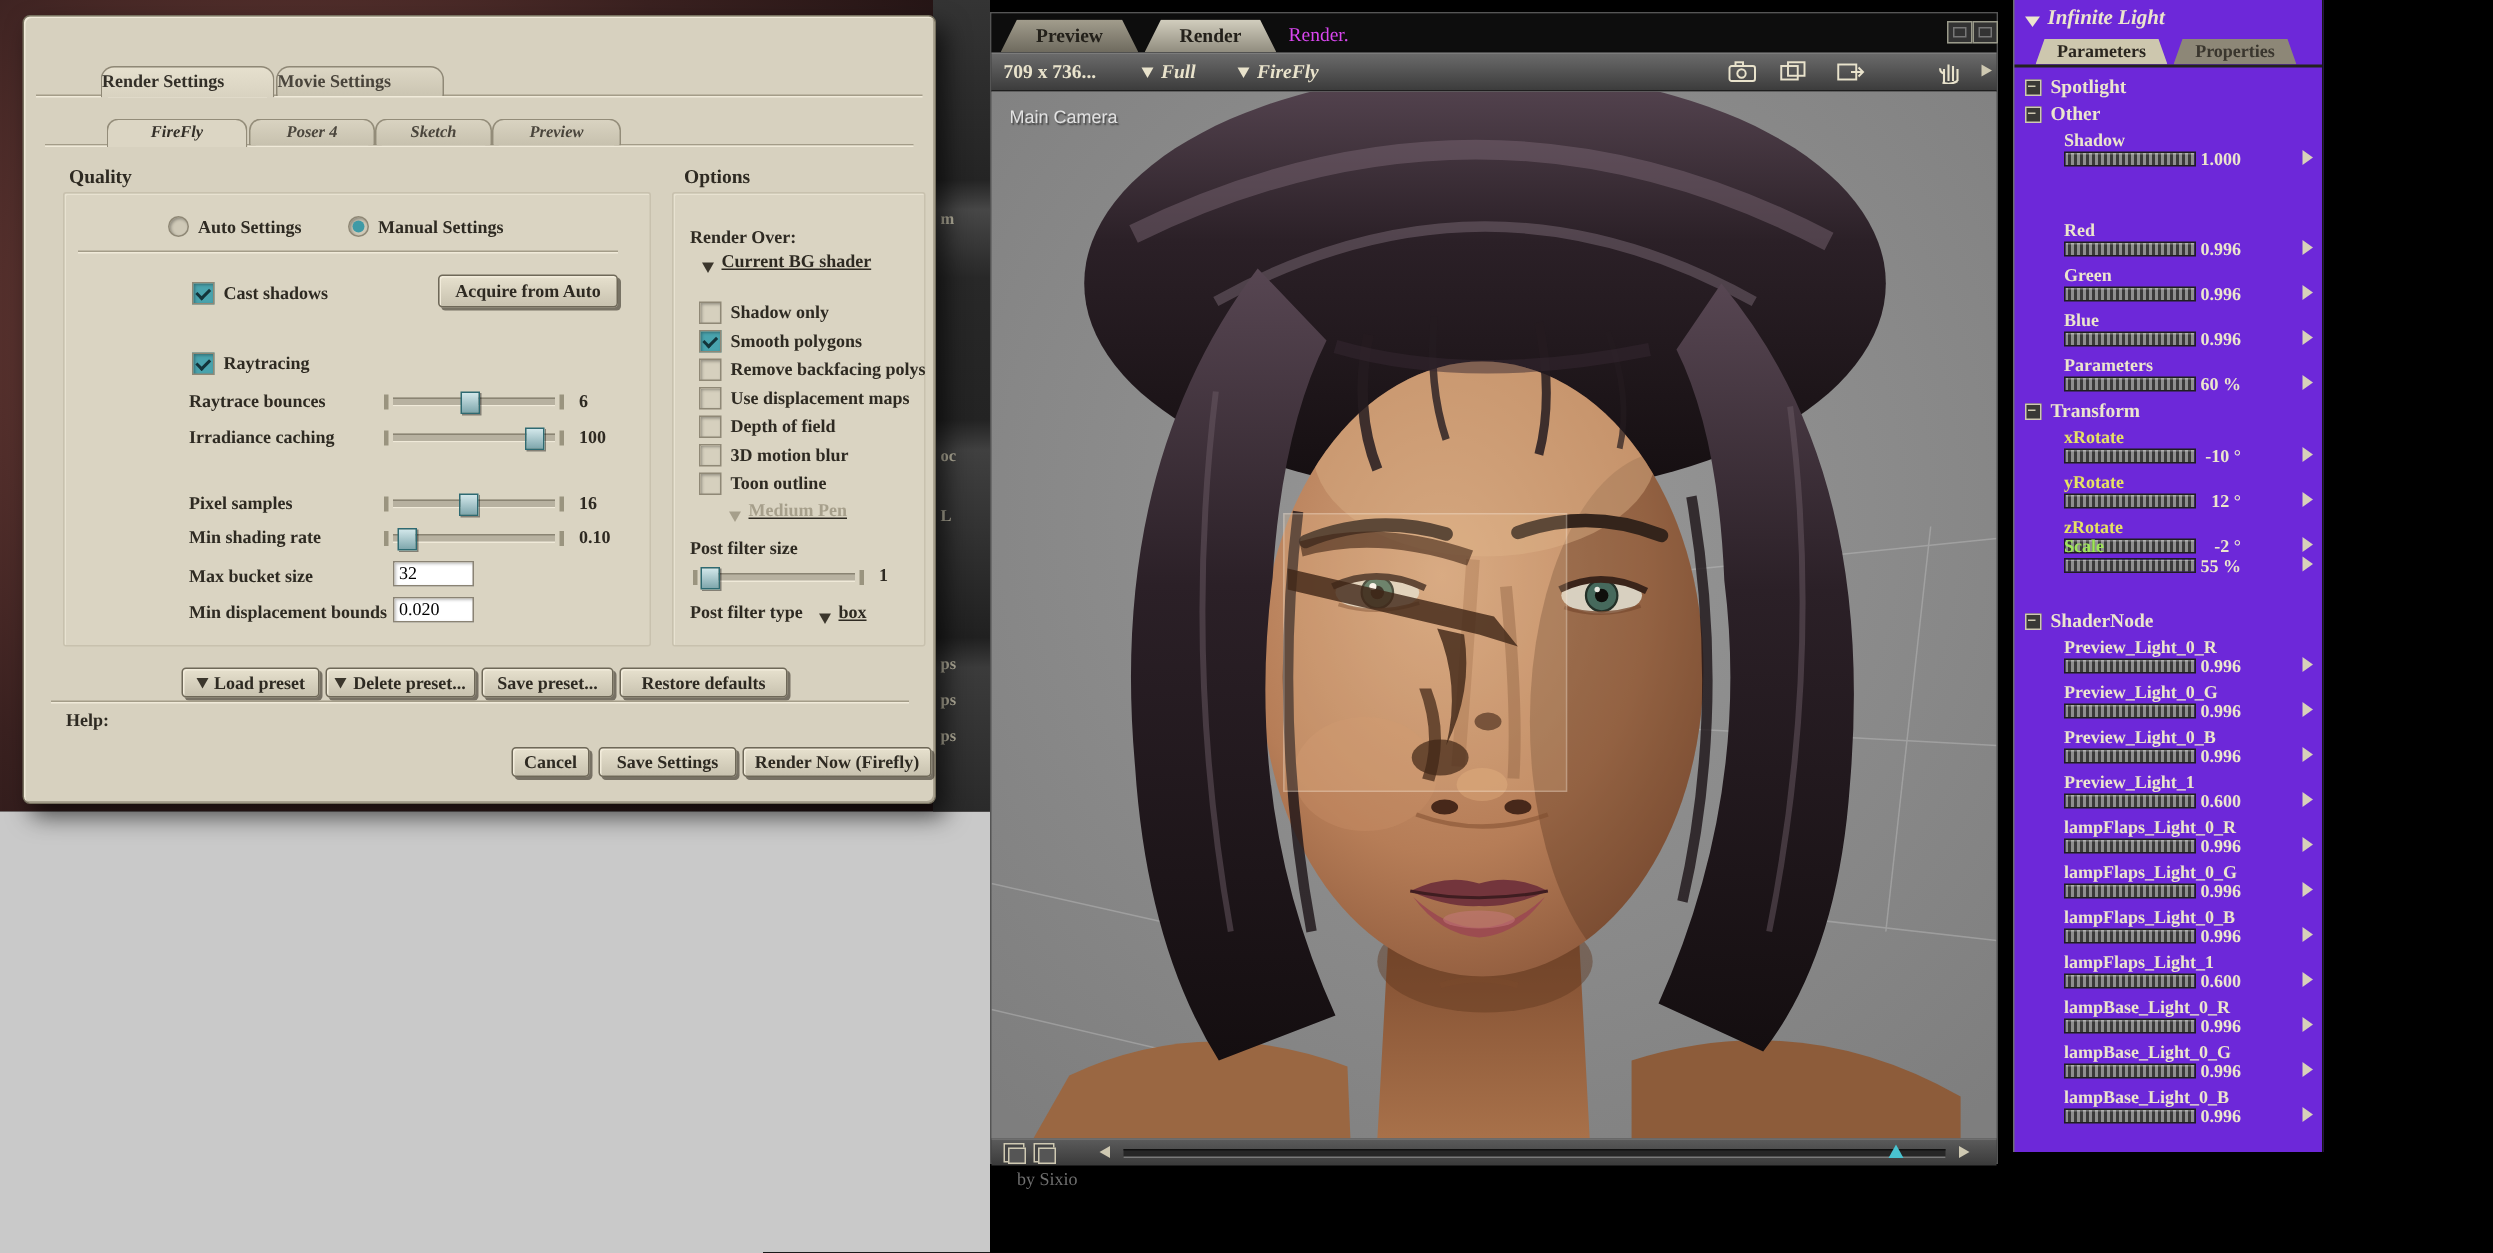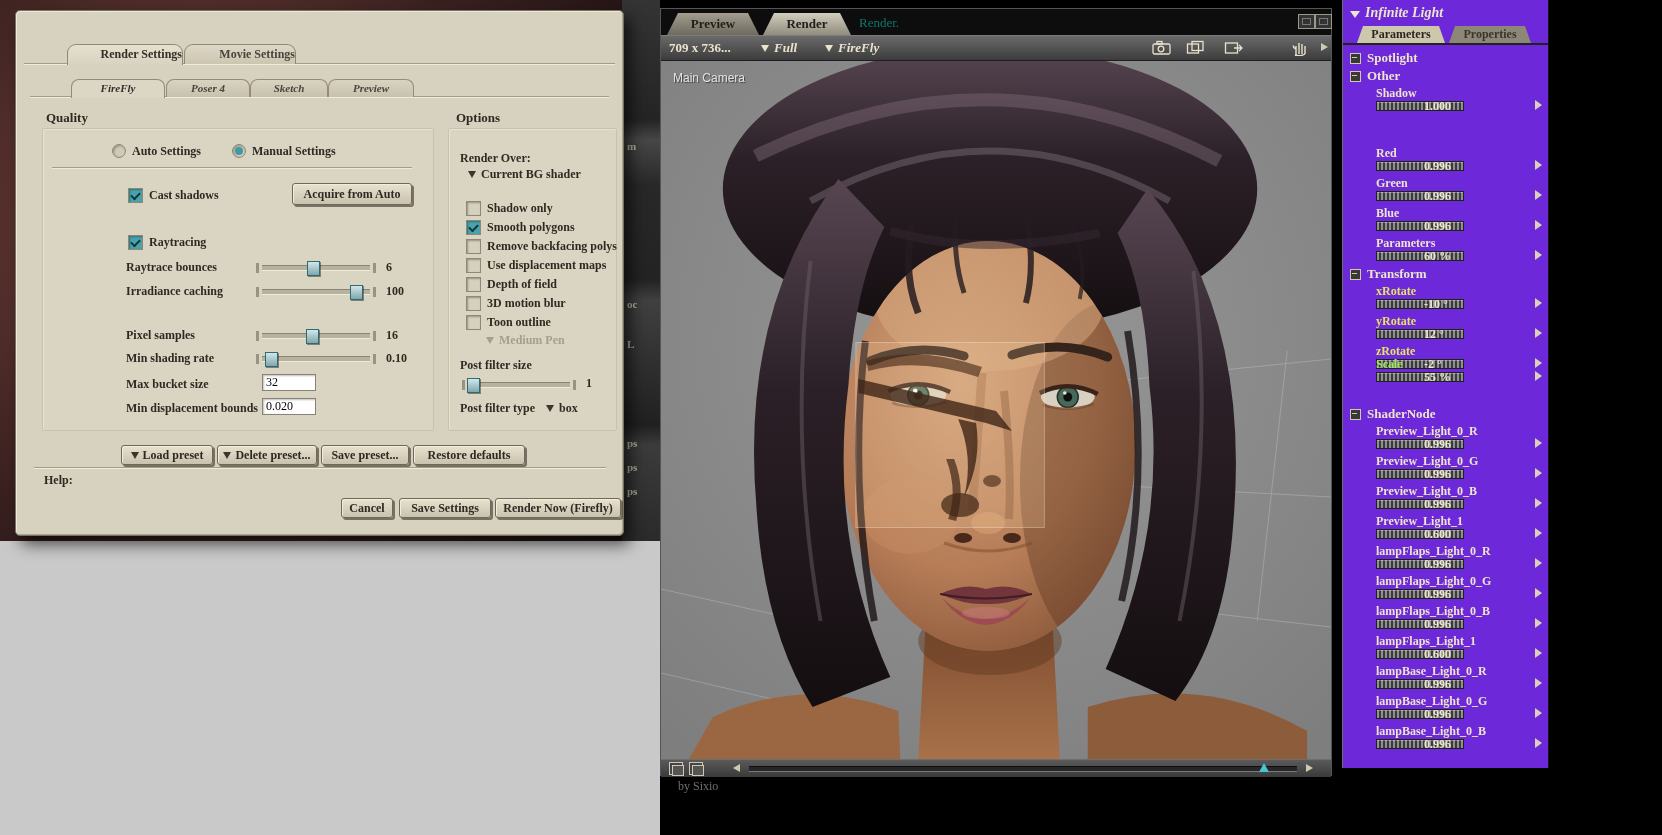--- a/index.html
+++ b/index.html
@@ -14,21 +14,21 @@
     background:linear-gradient(180deg,#343434 0,#242424 120px,#474747 140px,#282828 185px,
       #232323 280px,#404040 300px,#2e2e2e 370px,#202020 425px,#3b3b3b 445px,#2a2a2a 541px);}
   .frag{position:absolute;left:5px;color:#b9b4a0;font-size:11px;font-weight:bold;}
 
   
   .dialog{position:absolute;left:15px;top:10px;width:607px;height:524px;background:#d7d1bf;
     border:1px solid #77715f;border-radius:5px;color:#2e2a22;
     box-shadow:inset 1px 1px 0 #efe9d8, inset -1px -1px 0 #aaa391, 6px 8px 16px rgba(0,0,0,.65);}
   .tab1{position:absolute;top:33px;height:19px;border:1px solid #8f8876;border-bottom:none;
     border-radius:9px 9px 0 0;background:linear-gradient(#ddd7c5,#cbc5b2);
-    font-size:12px;font-weight:bold;color:#4a453c;text-align:right;line-height:19px;z-index:2;}
+    font-size:12px;font-weight:bold;color:#4a453c;text-align:left;line-height:19px;z-index:2;}
   .tab1.active{background:linear-gradient(#e6e0ce,#d8d2c0);color:#332f28;height:20px;}
   .tab2{position:absolute;top:68px;height:17px;border:1px solid #938c79;border-bottom:none;
     border-radius:8px 8px 0 0;background:linear-gradient(#d9d3c1,#c7c1ae);
     font-size:11px;font-weight:bold;color:#4a453c;text-align:center;line-height:17px;z-index:2;}
   .tab2.active{background:#dcd6c4;height:18px;color:#332f28;}
   .ital{font-style:italic;}
   .hline{position:absolute;height:0;border-top:1px solid #a39c88;border-bottom:1px solid #f0ead9;z-index:1;}
   .groove{position:absolute;height:0;border-top:1px solid #a39c88;border-bottom:1px solid #f0ead9;}
   .h1{position:absolute;font-size:13px;font-weight:bold;color:#2e2a22;}
   .gbox{position:absolute;background:#dad4c2;border:1px solid #c8c1ae;border-radius:2px;
@@ -51,38 +51,38 @@
     font-size:12px;font-weight:bold;color:#2e2a22;white-space:nowrap;cursor:default;}
   .track{position:absolute;height:4px;background:#b7b1a0;border-top:1px solid #8a8473;
     border-bottom:1px solid #f0ead9;}
   .track::before{content:"";position:absolute;left:-6px;top:-3px;width:3px;height:10px;background:#9a947f;}
   .track::after{content:"";position:absolute;right:-6px;top:-3px;width:3px;height:10px;background:#9a947f;}
   .thumb{position:absolute;top:-5px;width:11px;height:13px;margin-left:-5px;
     background:linear-gradient(#d2e7ea,#7fa7ad);border:1px solid #2e6a72;
     box-shadow:1px 1px 0 rgba(0,0,0,.4);}
   .tinput{position:absolute;height:15px;border:1px solid #8a8374;background:#fff;
     font:12px "Liberation Serif",serif;padding:0 3px;box-shadow:inset 1px 1px 2px rgba(0,0,0,.25);}
-  .dd{position:absolute;display:flex;align-items:center;gap:5px;}
+  .dd{position:absolute;display:flex;align-items:flex-end;gap:5px;text-decoration:underline;}
   .tri{width:0;height:0;border-left:4px solid transparent;border-right:4px solid transparent;
     border-top:7px solid #3b362c;display:inline-block;flex:0 0 auto;}
   .tri.dimmed{border-top-color:#a69f8b;}
   .help-inset{position:absolute;background:#d2ccba;border-top:1px solid #97907d;border-left:1px solid #97907d;
     border-bottom:1px solid #efe9d8;border-right:1px solid #efe9d8;line-height:14px;padding-left:12px;
     font-size:11px;font-weight:bold;}
 
   
   .rwindow{position:absolute;left:660px;top:8px;width:672px;height:768px;background:#2e2e2e;
     border:1px solid #555;box-sizing:border-box;}
   .rw-tabs{position:relative;height:26px;background:#0d0d0d;}
   .rtab{position:absolute;top:4px;height:22px;line-height:22px;text-align:center;
     font-size:13px;font-weight:bold;color:#23201a;
     clip-path:polygon(11px 0, calc(100% - 11px) 0, 100% 100%, 0 100%);
     background:linear-gradient(#a29d8d,#6e6a5e);}
   .rtab.active{background:linear-gradient(#d2cebe,#908c7e);}
-  .rw-extra{position:absolute;left:198px;top:6px;font-size:13px;color:#0f766e;}
+  .rw-extra{position:absolute;left:198px;top:6px;font-size:13px;color:#d946ef;}
   .wbtn{position:absolute;top:5px;width:15px;height:13px;border:1px solid #9a9a8a;background:#333;}
   .wbtn::after{content:"";position:absolute;inset:3px;border:1px solid #777;}
   .rw-toolbar{position:relative;height:24px;background:linear-gradient(#6a6a6a,#3c3c3c);
     border-top:1px solid #7c7c7c;border-bottom:1px solid #1e1e1e;color:#e9e3cc;}
   .tb-item{position:absolute;top:4px;display:flex;align-items:center;gap:5px;
     font-size:13px;font-weight:bold;color:#e9e3cc;white-space:nowrap;}
   .tri-c{width:0;height:0;border-left:4px solid transparent;border-right:4px solid transparent;
     border-top:7px solid #e9e3cc;display:inline-block;}
   .tb-icon{position:absolute;top:2px;width:26px;height:19px;display:flex;align-items:center;justify-content:center;}
   .tb-next{position:absolute;right:3px;top:7px;width:0;height:0;border-top:4px solid transparent;
@@ -120,21 +120,21 @@
   .minus{position:absolute;left:7px;top:3px;width:9px;height:9px;border:1px solid #cfc9b2;background:#3a3936;}
   .minus::after{content:"";position:absolute;left:1px;top:3px;width:5px;height:1px;background:#cfc9b2;}
   .gname{position:absolute;left:24px;top:0;font-size:13px;font-weight:bold;color:#ece5cd;text-align:center;}
   .prow{position:absolute;left:0;width:207px;height:30px;}
   .plabel{position:absolute;left:33px;top:0;font-size:12px;font-weight:bold;color:#ece5cd;white-space:nowrap;}
   .plabel.yellow{color:#e6e263;}
   .plabel.green{color:#9ee65a;}
   .pdial{position:absolute;left:33px;top:15px;width:86px;height:8px;
     background:repeating-linear-gradient(90deg,#8f8f8f 0 2px,#3a3a3a 2px 4px);
     border:1px solid #1f1f1f;box-shadow:inset 0 1px 0 rgba(255,255,255,.3);}
-  .pval{position:absolute;right:56px;top:13px;width:70px;text-align:left;
+  .pval{position:absolute;right:56px;top:13px;width:70px;text-align:right;
     font-size:12px;font-weight:bold;color:#ece5cd;}
   .parrow{position:absolute;right:8px;top:14px;width:0;height:0;border-top:5px solid transparent;
     border-bottom:5px solid transparent;border-left:7px solid #d8d2ba;}
   svg.mini{display:block;}
 </style>
 </head>
 <body>
 
 <div id="stage">
 

